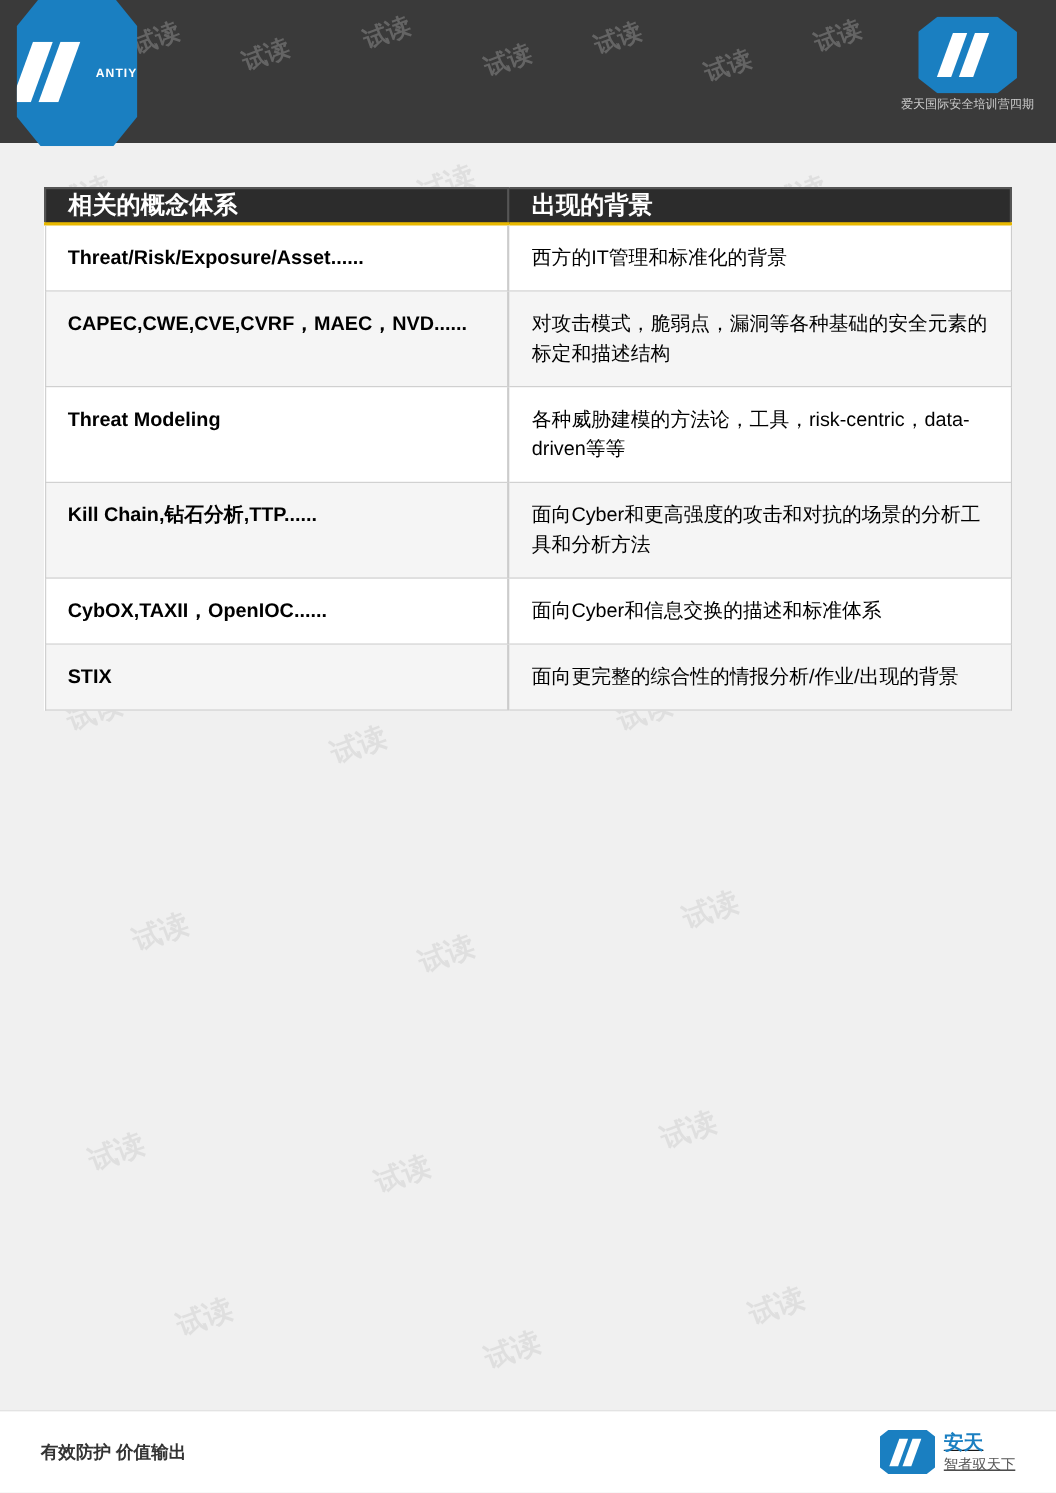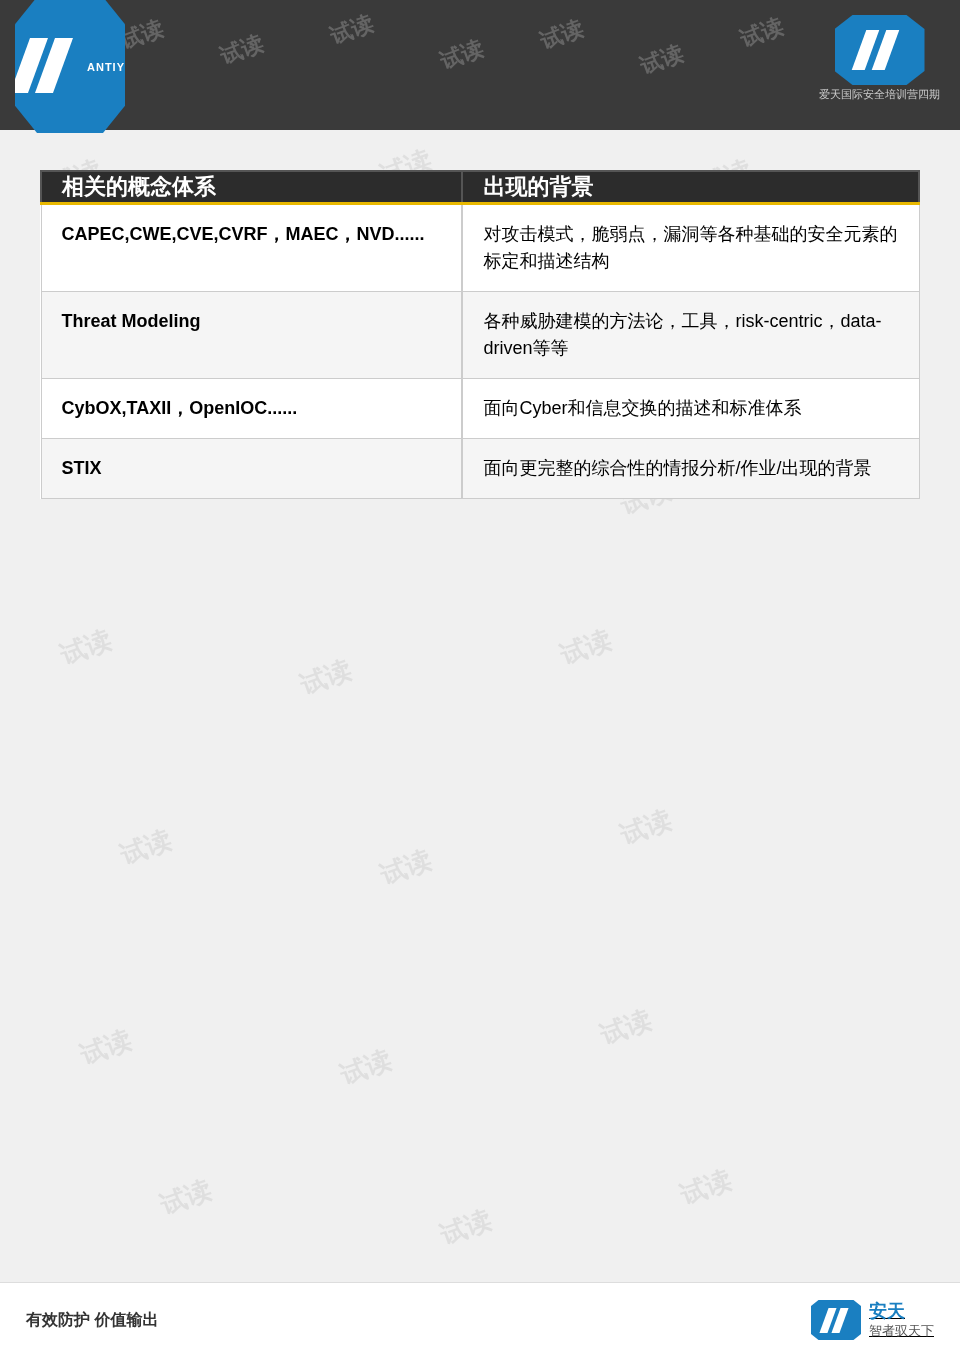--- a/index.html
+++ b/index.html
@@ -212,21 +212,21 @@
     .footer {
       position: absolute;
       bottom: 0;
       left: 0;
       right: 0;
       height: 75px;
       background: white;
       display: flex;
       align-items: center;
       justify-content: space-between;
-      padding: 0 26px;
+      padding: 0 37px;
       border-top: 1px solid #ddd;
     }
 
     .footer-left {
       font-size: 16px;
       color: #333;
       font-weight: bold;
     }
 
     .footer-right {
@@ -338,27 +338,35 @@
 
 <div class="main-content">
   <table class="data-table">
     <thead>
       <tr class="table-header-row">
         <th>相关的概念体系</th>
         <th>出现的背景</th>
       </tr>
     </thead>
     <tbody id="table-body">
+    <tr class="data-row">
+          <td>Threat/Risk/Exposure/Asset......</td>
+          <td>西方的IT管理和标准化的背景</td>
+        </tr>
         <tr class="data-row">
           <td>CAPEC,CWE,CVE,CVRF，MAEC，NVD......</td>
           <td>对攻击模式，脆弱点，漏洞等各种基础的安全元素的标定和描述结构</td>
         </tr>
         <tr class="data-row">
           <td>Threat Modeling</td>
           <td>各种威胁建模的方法论，工具，risk-centric，data-driven等等</td>
+        </tr>
+        <tr class="data-row">
+          <td>Kill Chain,钻石分析,TTP......</td>
+          <td>面向Cyber和更高强度的攻击和对抗的场景的分析工具和分析方法</td>
         </tr>
         <tr class="data-row">
           <td>CybOX,TAXII，OpenIOC......</td>
           <td>面向Cyber和信息交换的描述和标准体系</td>
         </tr>
         <tr class="data-row">
           <td>STIX</td>
           <td>面向更完整的综合性的情报分析/作业/出现的背景</td>
         </tr>
       </tbody>

